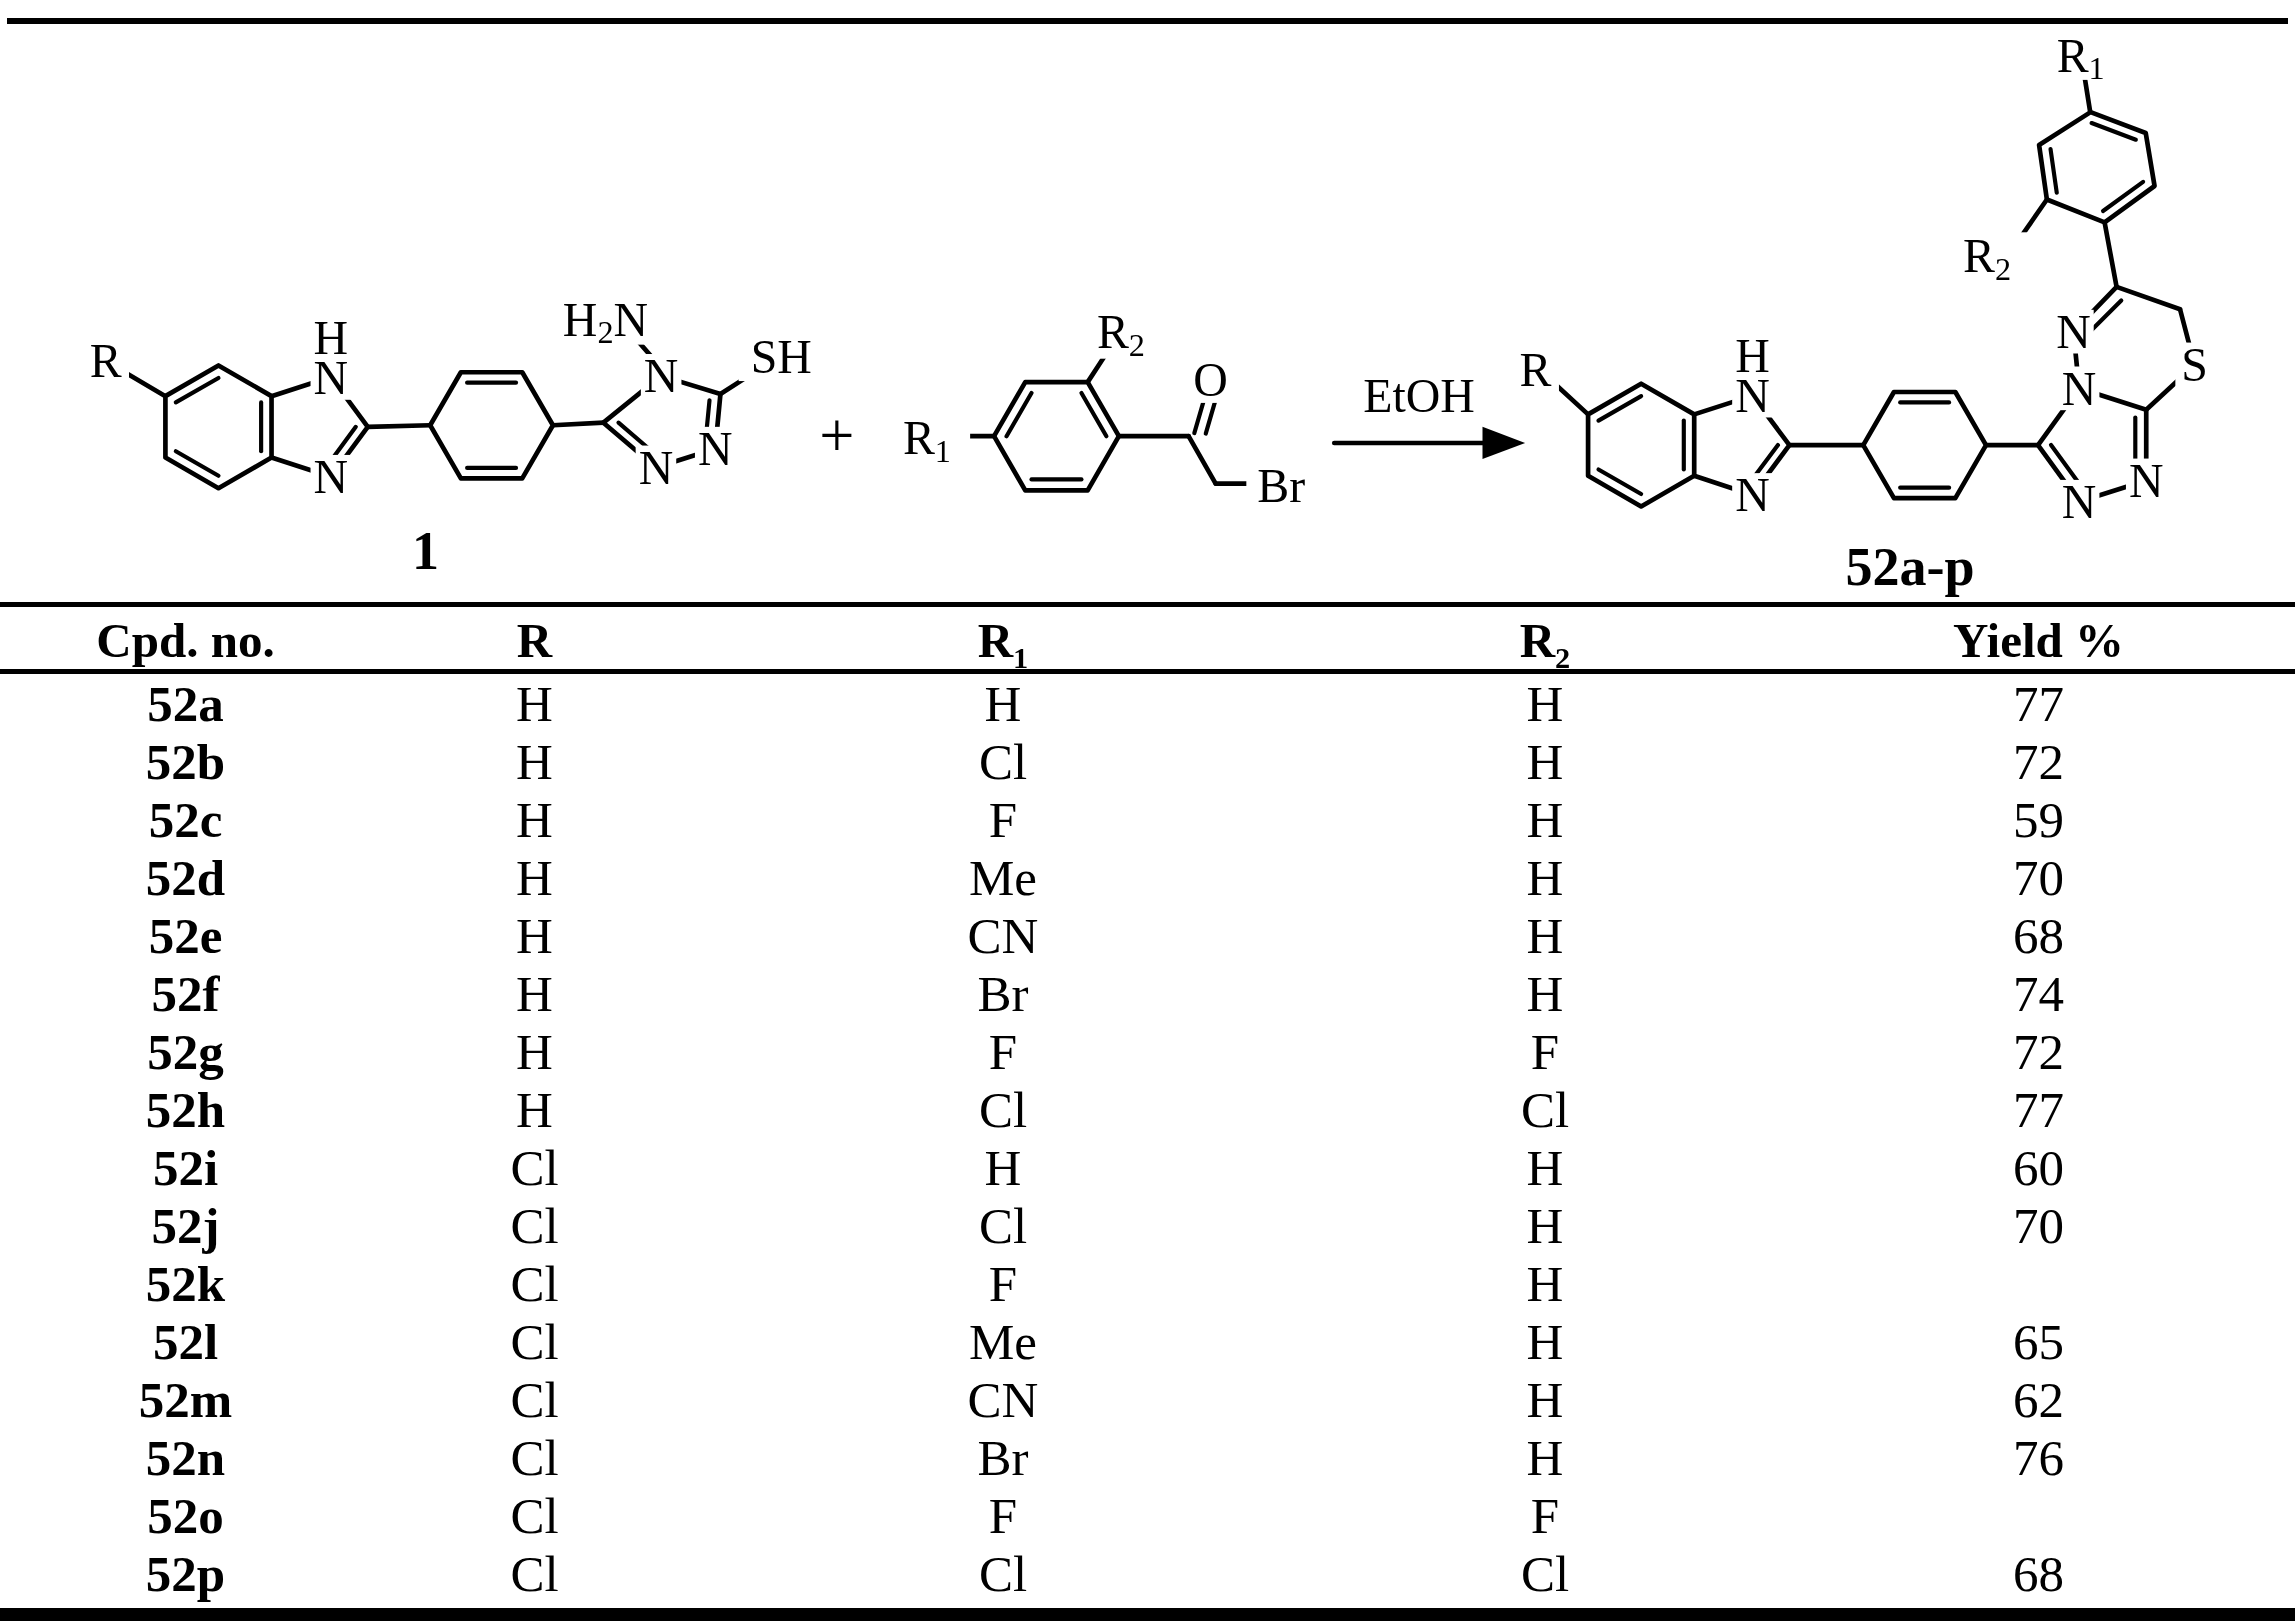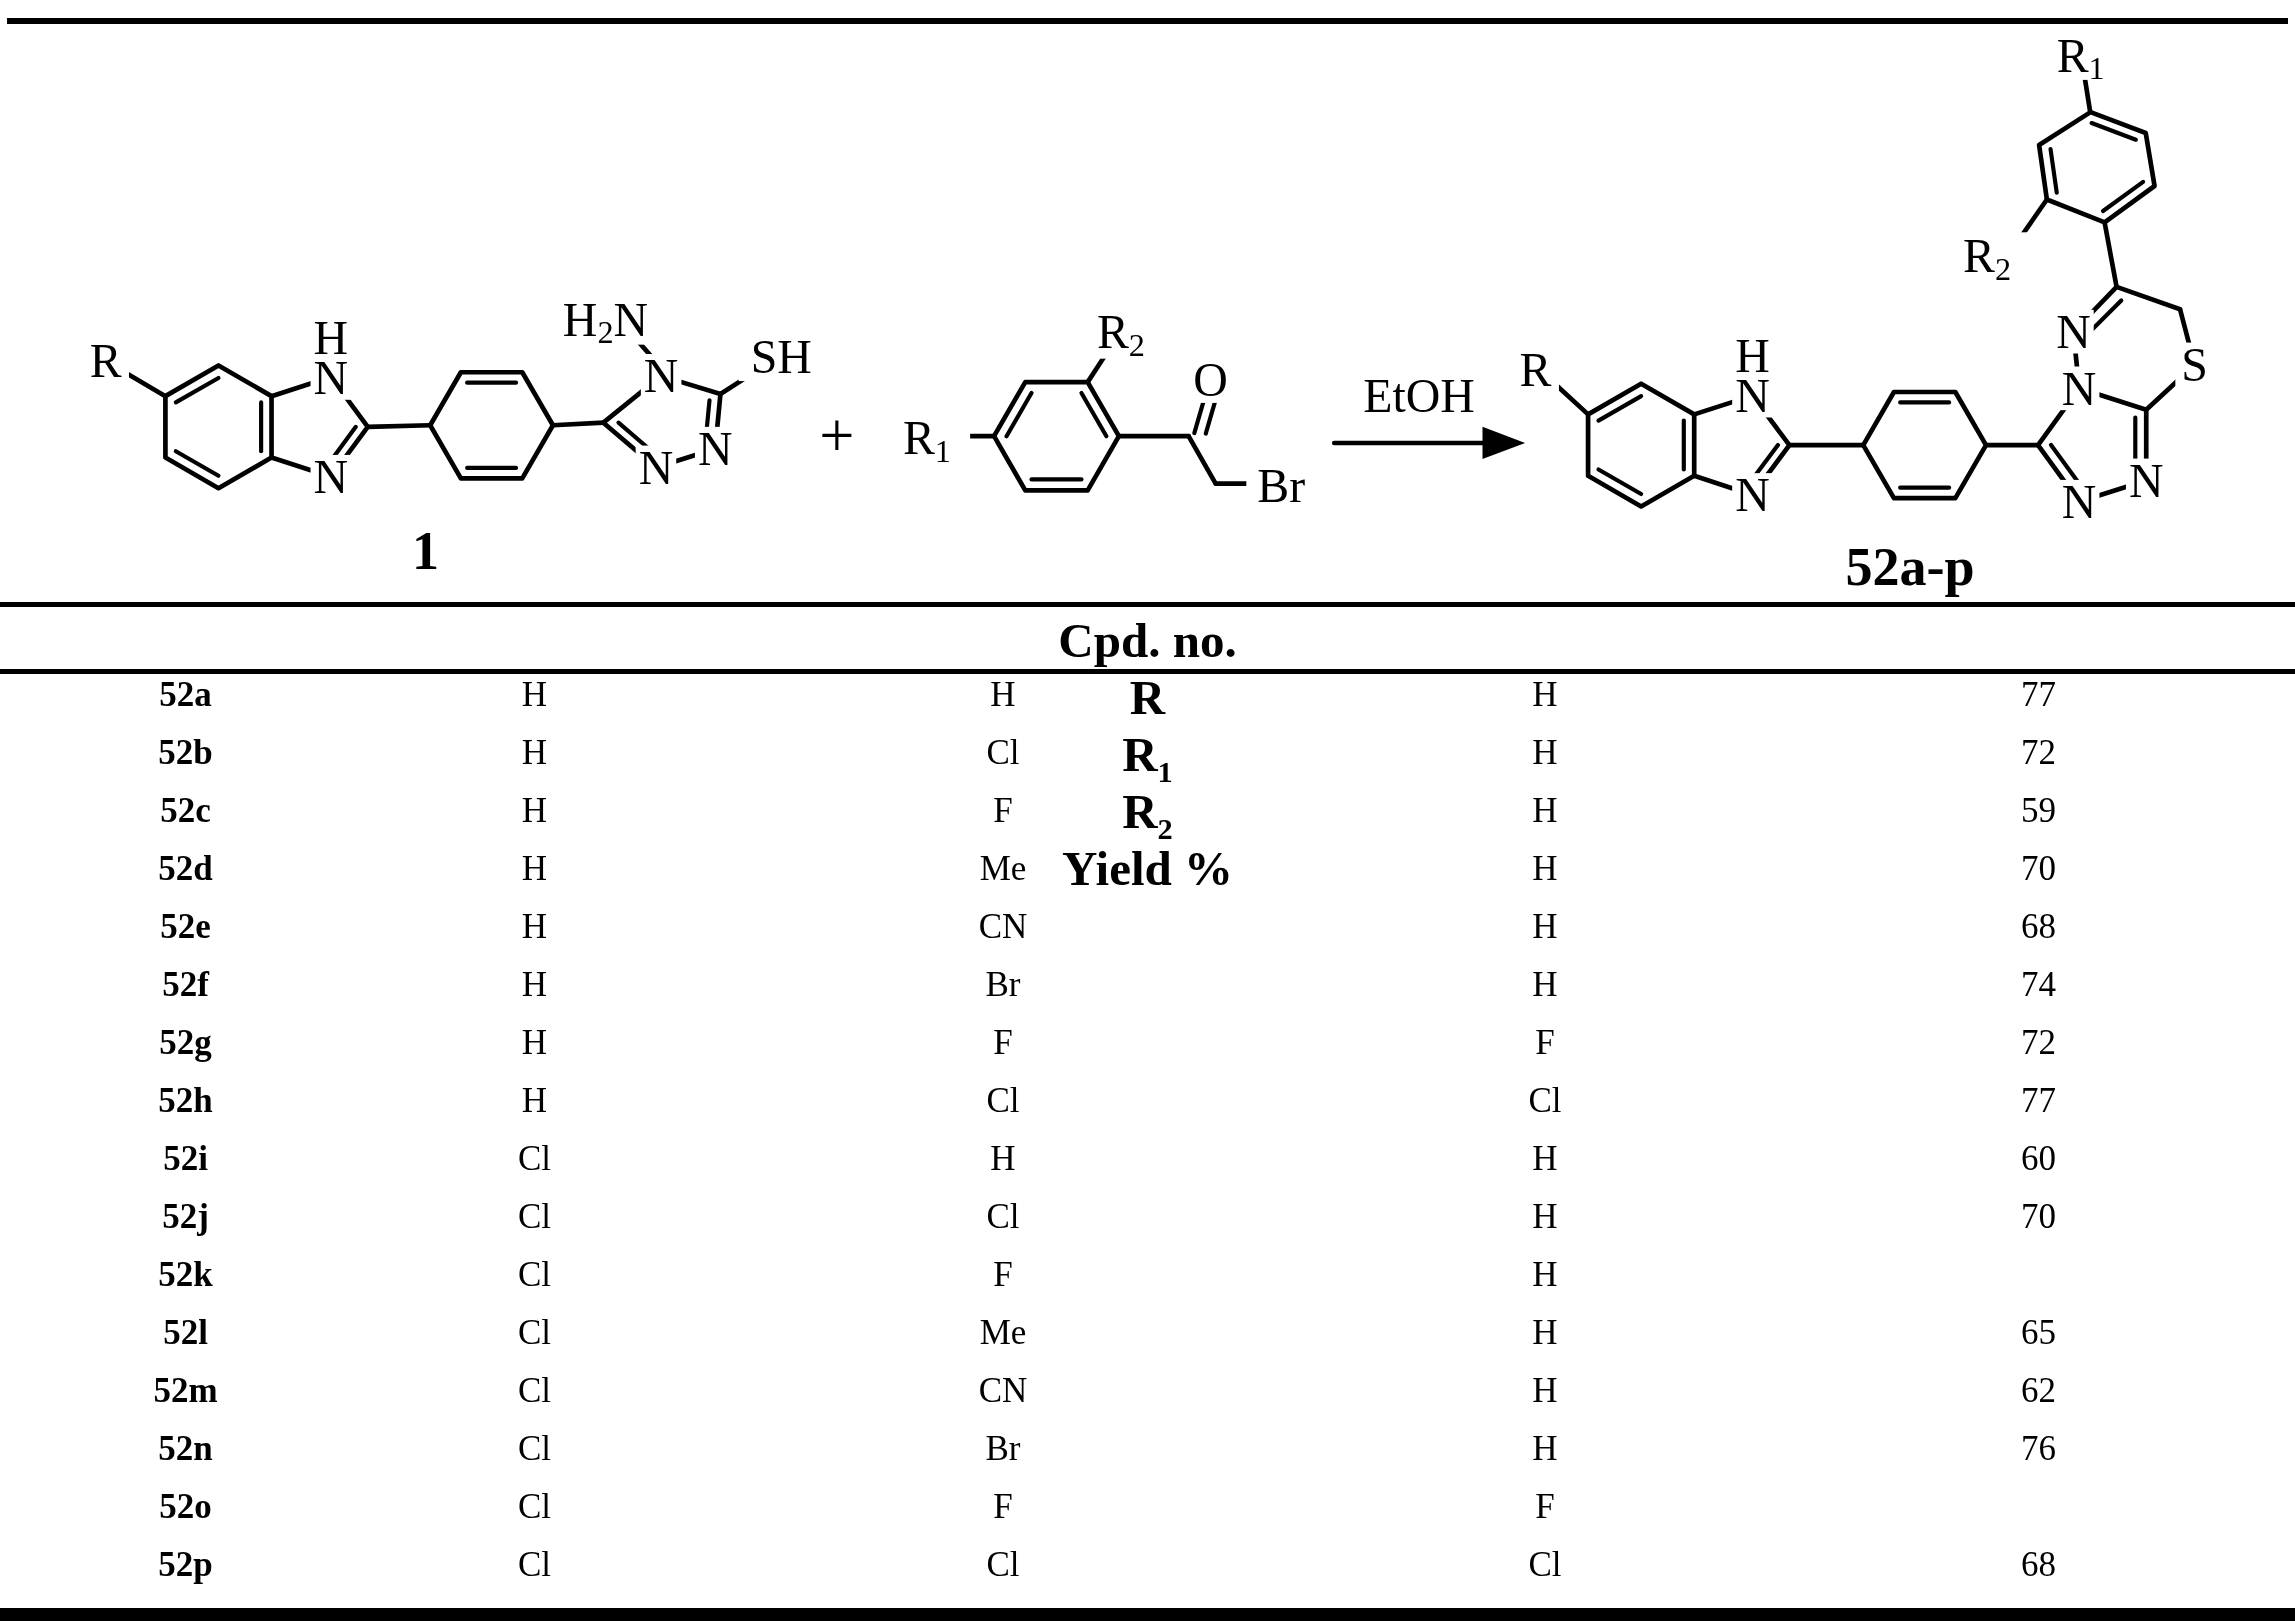--- a/index.html
+++ b/index.html
@@ -11,23 +11,23 @@
   .dbl{stroke:#000;stroke-width:8;fill:none;stroke-linecap:round;}
   .mask{fill:#ffffff;stroke:none;}
   text{dominant-baseline:central;}
   .atom{font-family:"Liberation Serif","DejaVu Serif",serif;font-size:92px;fill:#000;text-anchor:middle;}
   .atom .sub{font-size:62px;}
   .cmpd{font-family:"Liberation Serif","DejaVu Serif",serif;font-size:104px;font-weight:bold;fill:#000;text-anchor:middle;}
   .plus{font-family:"Liberation Serif","DejaVu Serif",serif;font-size:120px;fill:#000;text-anchor:middle;}
   .solvent{font-family:"Liberation Serif","DejaVu Serif",serif;font-size:92px;fill:#000;text-anchor:middle;}
   .ahead{fill:#000;stroke:none;}
   .thead{position:absolute;top:612px;left:0;width:2295px;height:57px;display:flex;align-items:center;
-         font-weight:bold;font-size:49px;flex-direction:column;}
+         font-weight:bold;font-size:49px;}
   .tbody{position:absolute;top:675px;left:0;width:2295px;}
-  .trow{display:flex;height:58px;align-items:flex-start;font-size:35px;}
+  .trow{display:flex;height:58px;align-items:flex-end;font-size:51px;}
   .c1{width:371px;text-align:center;}
   .c2{width:327px;text-align:center;}
   .c3{width:610px;text-align:center;}
   .c4{width:474px;text-align:center;}
   .c5{width:513px;text-align:center;}
   .trow .c1{font-weight:bold;}
   sub{font-size:62%;line-height:0;}
 </style>
 </head>
 <body>

